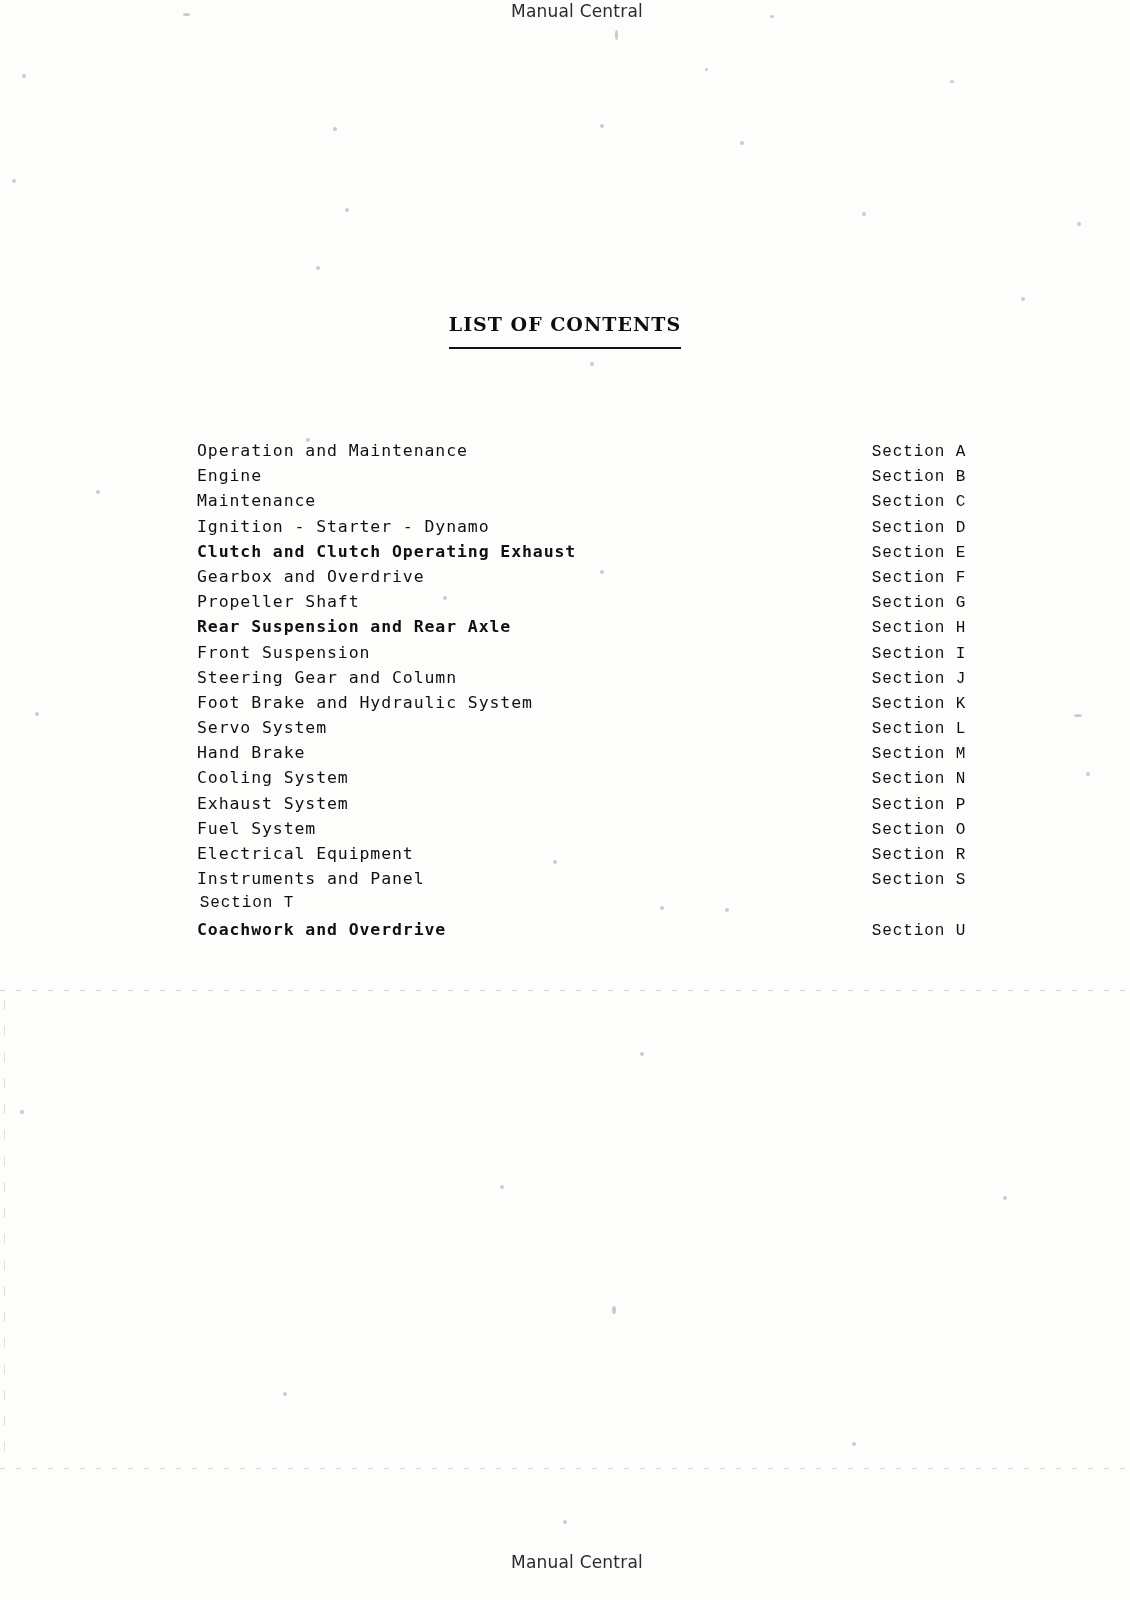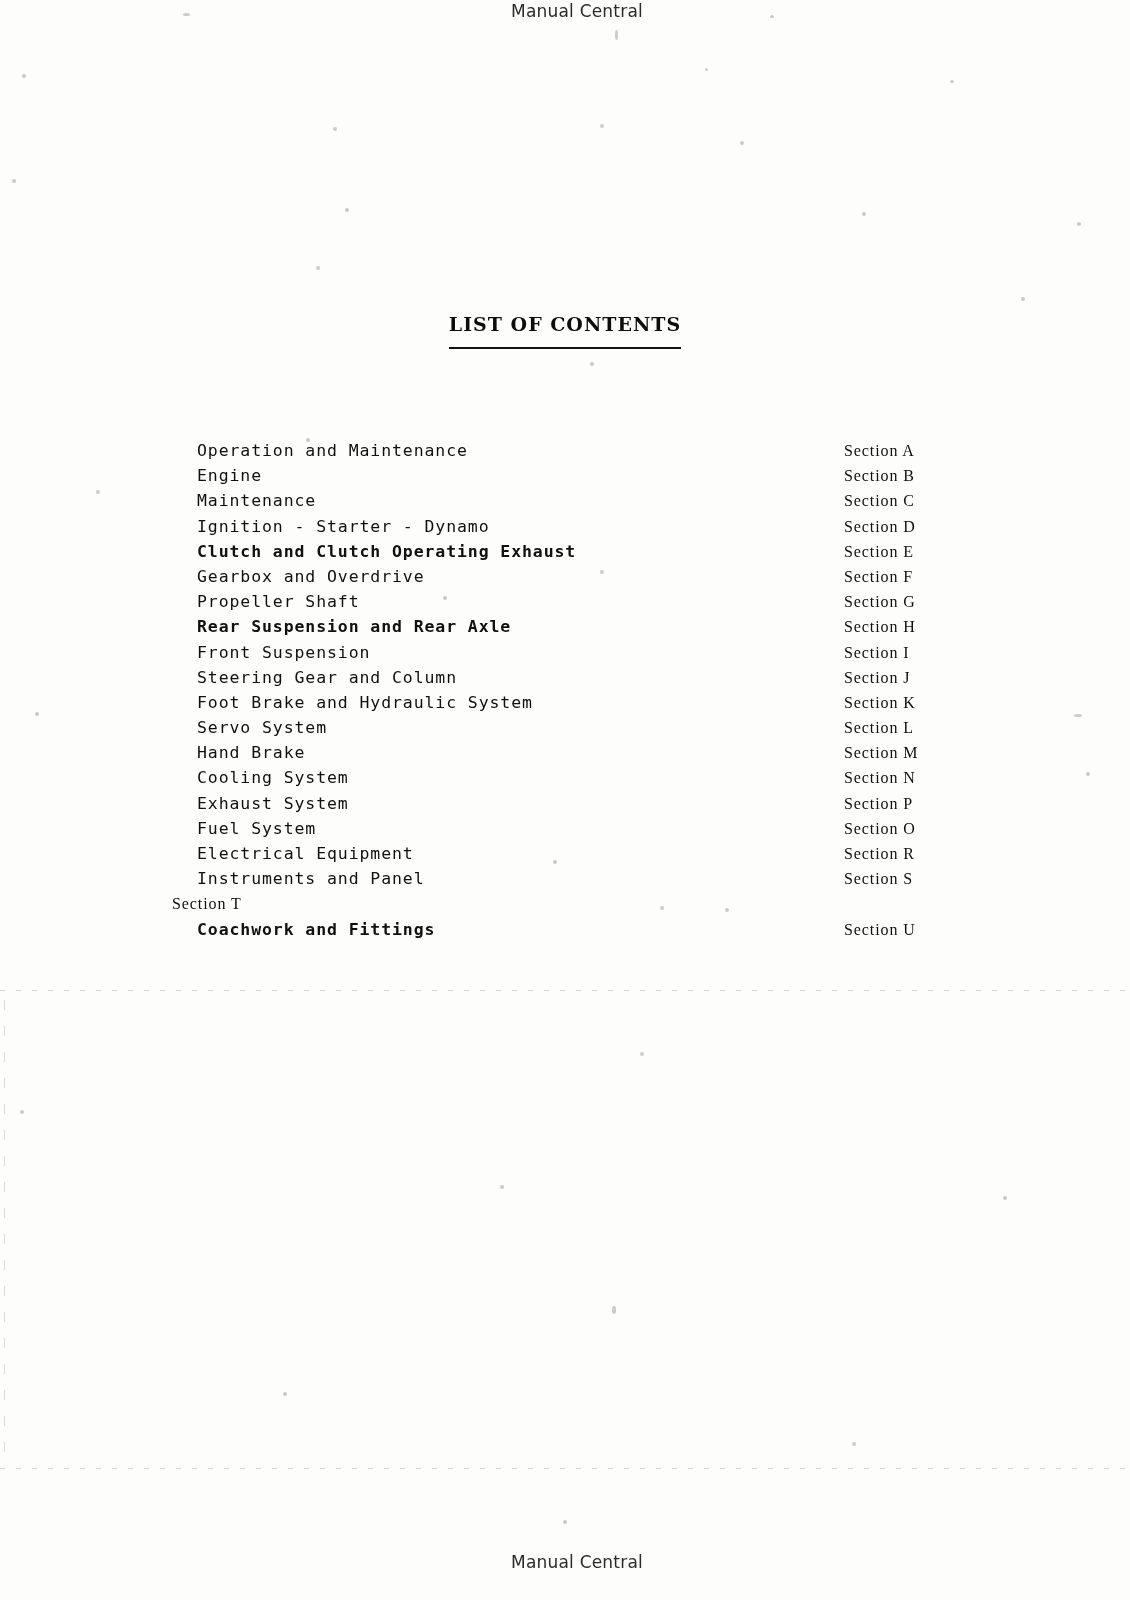--- a/index.html
+++ b/index.html
@@ -95,26 +95,26 @@
   }
   .toc-entry {
     font-family: "DejaVu Sans Mono", monospace;
     font-size: 16.5px;
     letter-spacing: 0.9px;
     color: #101010;
     white-space: nowrap;
     margin-left: 25px;
   }
   .toc-section {
-    font-family: Liberation Serif, serif;
+    font-family: Liberation Mono, monospace;
     font-size: 16px;
     letter-spacing: 0.9px;
     color: #101010;
     white-space: nowrap;
-    text-align: left;
+    text-align: center;
     min-width: 150px;
   }
   
   .toc-row:nth-child(5) .toc-entry,
   .toc-row:nth-child(8) .toc-entry,
   .toc-row:nth-child(19) .toc-entry,
   .toc-row:nth-child(20) .toc-entry,
   .toc-row:nth-child(21) .toc-entry {
     font-weight: bold;
   }
@@ -201,21 +201,21 @@
       <span class="toc-section">Section R</span>
     </div>
     <div class="toc-row">
       <span class="toc-entry">Instruments and Panel</span>
       <span class="toc-section">Section S</span>
     </div>
     <div class="toc-row">
       <span class="toc-section">Section T</span>
     </div>
     <div class="toc-row">
-      <span class="toc-entry">Coachwork and Fittings</span>
+      <span class="toc-entry">Coachwork and Overdrive</span>
       <span class="toc-section">Section U</span>
     </div>
 
   </div>
 
   <div class="dashline" style="top:990px; left:0; width:1130px;"></div>
   <div class="dashline" style="top:1468px; left:0; width:1130px;"></div>
   <div class="edgeline" style="top:1000px; left:4px; height:460px;"></div>
 
   <div class="speck" style="top:13px; left:183px; width:7px; height:3px;"></div>

